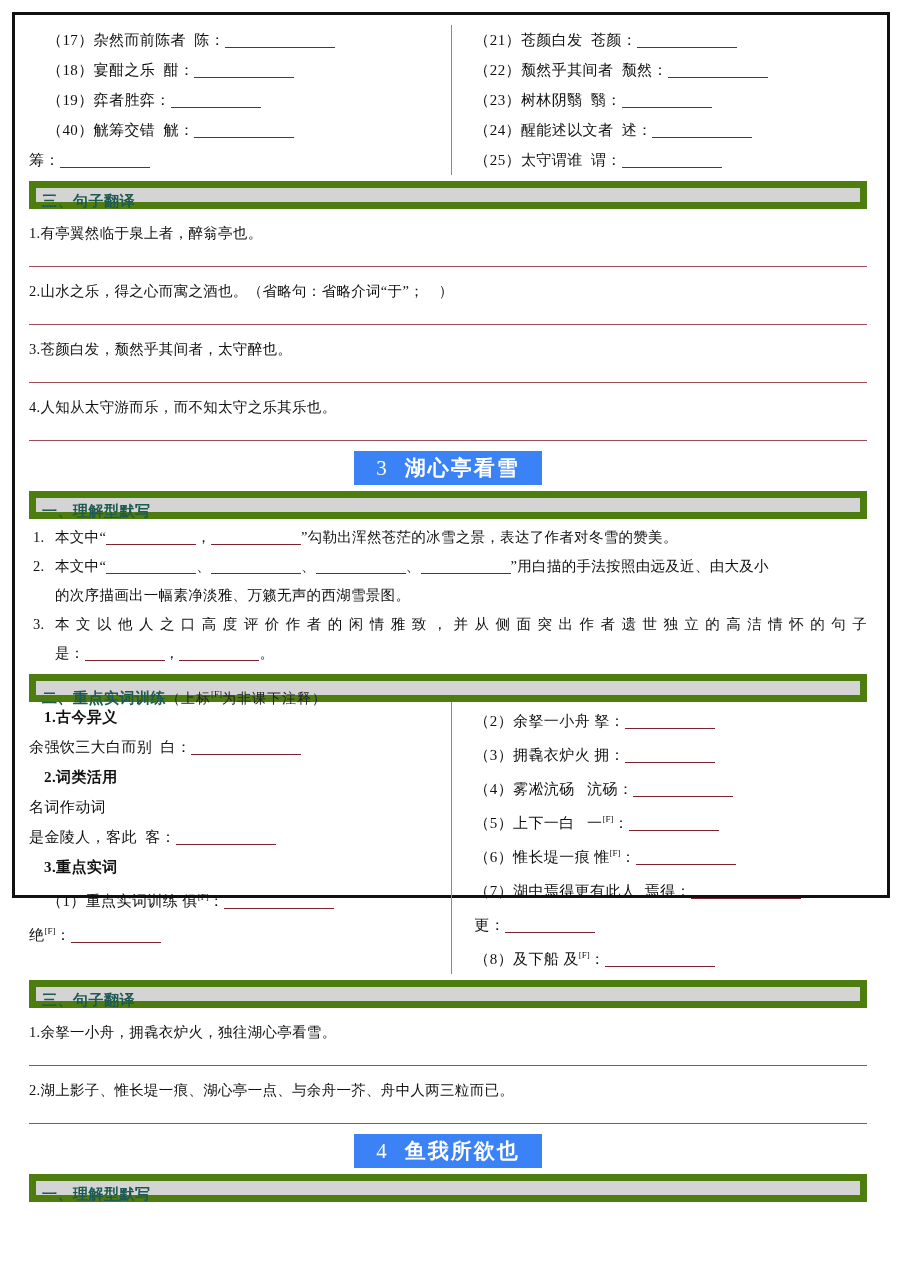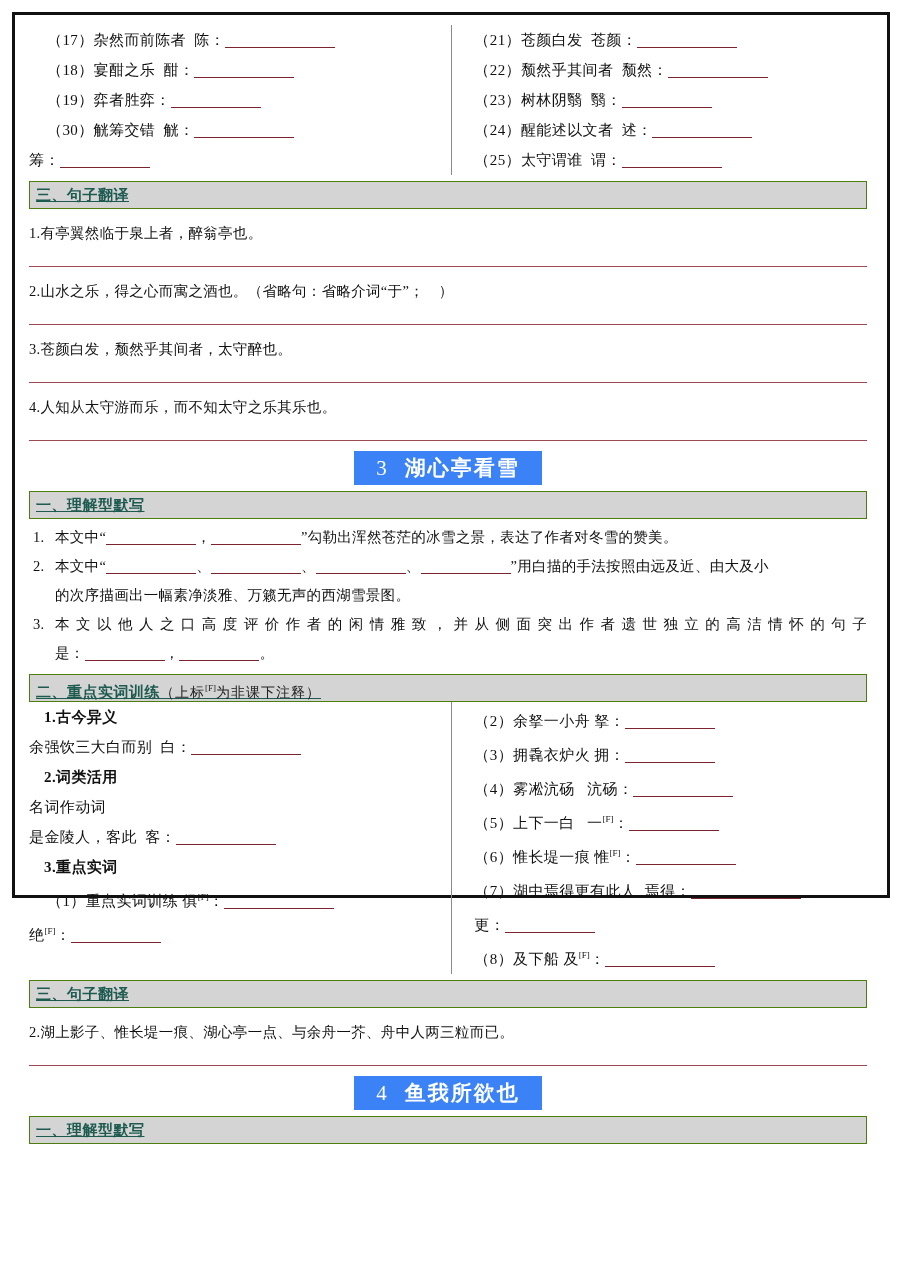--- a/index.html
+++ b/index.html
@@ -76,32 +76,31 @@
     height: 13px;
   }
   .bl.w80  { width: 80px; }
   .bl.w90  { width: 90px; }
   .bl.w100 { width: 100px; }
   .bl.w110 { width: 110px; }
 
   
   .sechead {
     background: #d4d4d4;
-    border: 1px solid #4d7c0f;
+    border: 7px solid #4d7c0f;
     box-sizing: border-box;
     height: 28px;
     line-height: 26px;
     padding-left: 6px;
     margin-top: 6px;
     font-size: 15px;
     font-weight: bold;
     color: #1d5a50;
     font-family: "Liberation Sans", "DejaVu Sans", sans-serif;
     letter-spacing: 0.5px;
-    text-decoration: underline;
   }
   .sechead .note {
     color: #222222;
     font-weight: normal;
     font-family: "Liberation Serif", "DejaVu Serif", serif;
     font-size: 14px;
     letter-spacing: 1px;
   }
   .sechead .note .sup { font-size: 9px; }
 
@@ -168,21 +167,21 @@
         <div class="vrow indent">
           <span>（17）</span><span>杂然而前陈者</span>&nbsp;&nbsp;<span>陈：</span><span class="bl w110"></span>
         </div>
         <div class="vrow indent">
           <span>（18）</span><span>宴酣之乐</span>&nbsp;&nbsp;<span>酣：</span><span class="bl w100"></span>
         </div>
         <div class="vrow indent">
           <span>（19）</span><span>弈者胜</span><span>弈：</span><span class="bl w90"></span>
         </div>
         <div class="vrow indent">
-          <span>（30）</span><span>觥筹交错</span>&nbsp;&nbsp;<span>觥：</span><span class="bl w100"></span>
+          <span>（40）</span><span>觥筹交错</span>&nbsp;&nbsp;<span>觥：</span><span class="bl w100"></span>
         </div>
         <div class="vrow">
           <span>筹：</span><span class="bl w90"></span>
         </div>
       </div>
       <div class="col right">
         <div class="vrow">
           <span>（21）</span><span>苍颜白发</span>&nbsp;&nbsp;<span>苍颜：</span><span class="bl w100"></span>
         </div>
         <div class="vrow">
@@ -306,20 +305,24 @@
           <span>（8）</span><span>及下船</span>&nbsp;<span>及</span><span class="sup">[F]</span><span>：</span><span class="bl w110"></span>
         </div>
       </div>
     </div>
 
     <div class="sechead">
       <span>三、句子翻译</span>
     </div>
 
     <div>
+      <div class="tq">1.余拏一小舟，拥毳衣炉火，独往湖心亭看雪。</div>
+      <div class="trule"></div>
+    </div>
+    <div>
       <div class="tq">2.湖上影子、惟长堤一痕、湖心亭一点、与余舟一芥、舟中人两三粒而已。</div>
       <div class="trule"></div>
     </div>
 
     <div class="bannerwrap">
       <div class="banner">
         <span class="num">4</span><span>鱼我所欲也</span>
       </div>
     </div>
 

